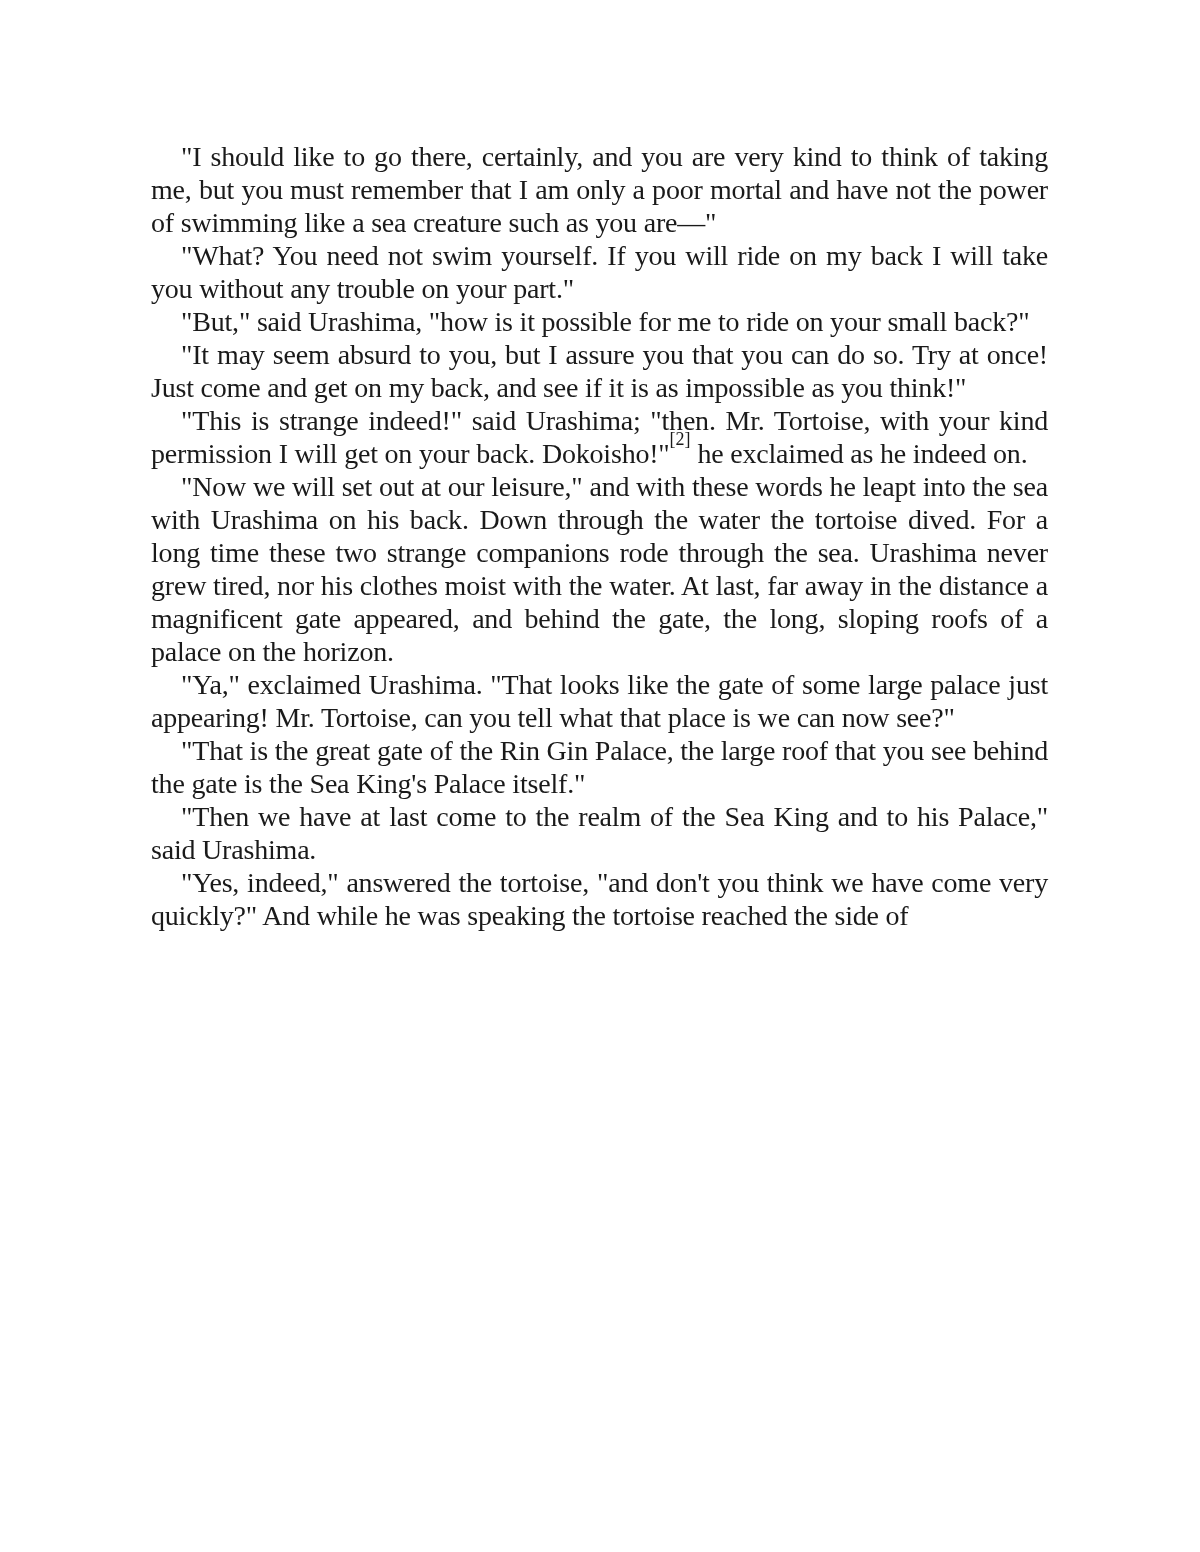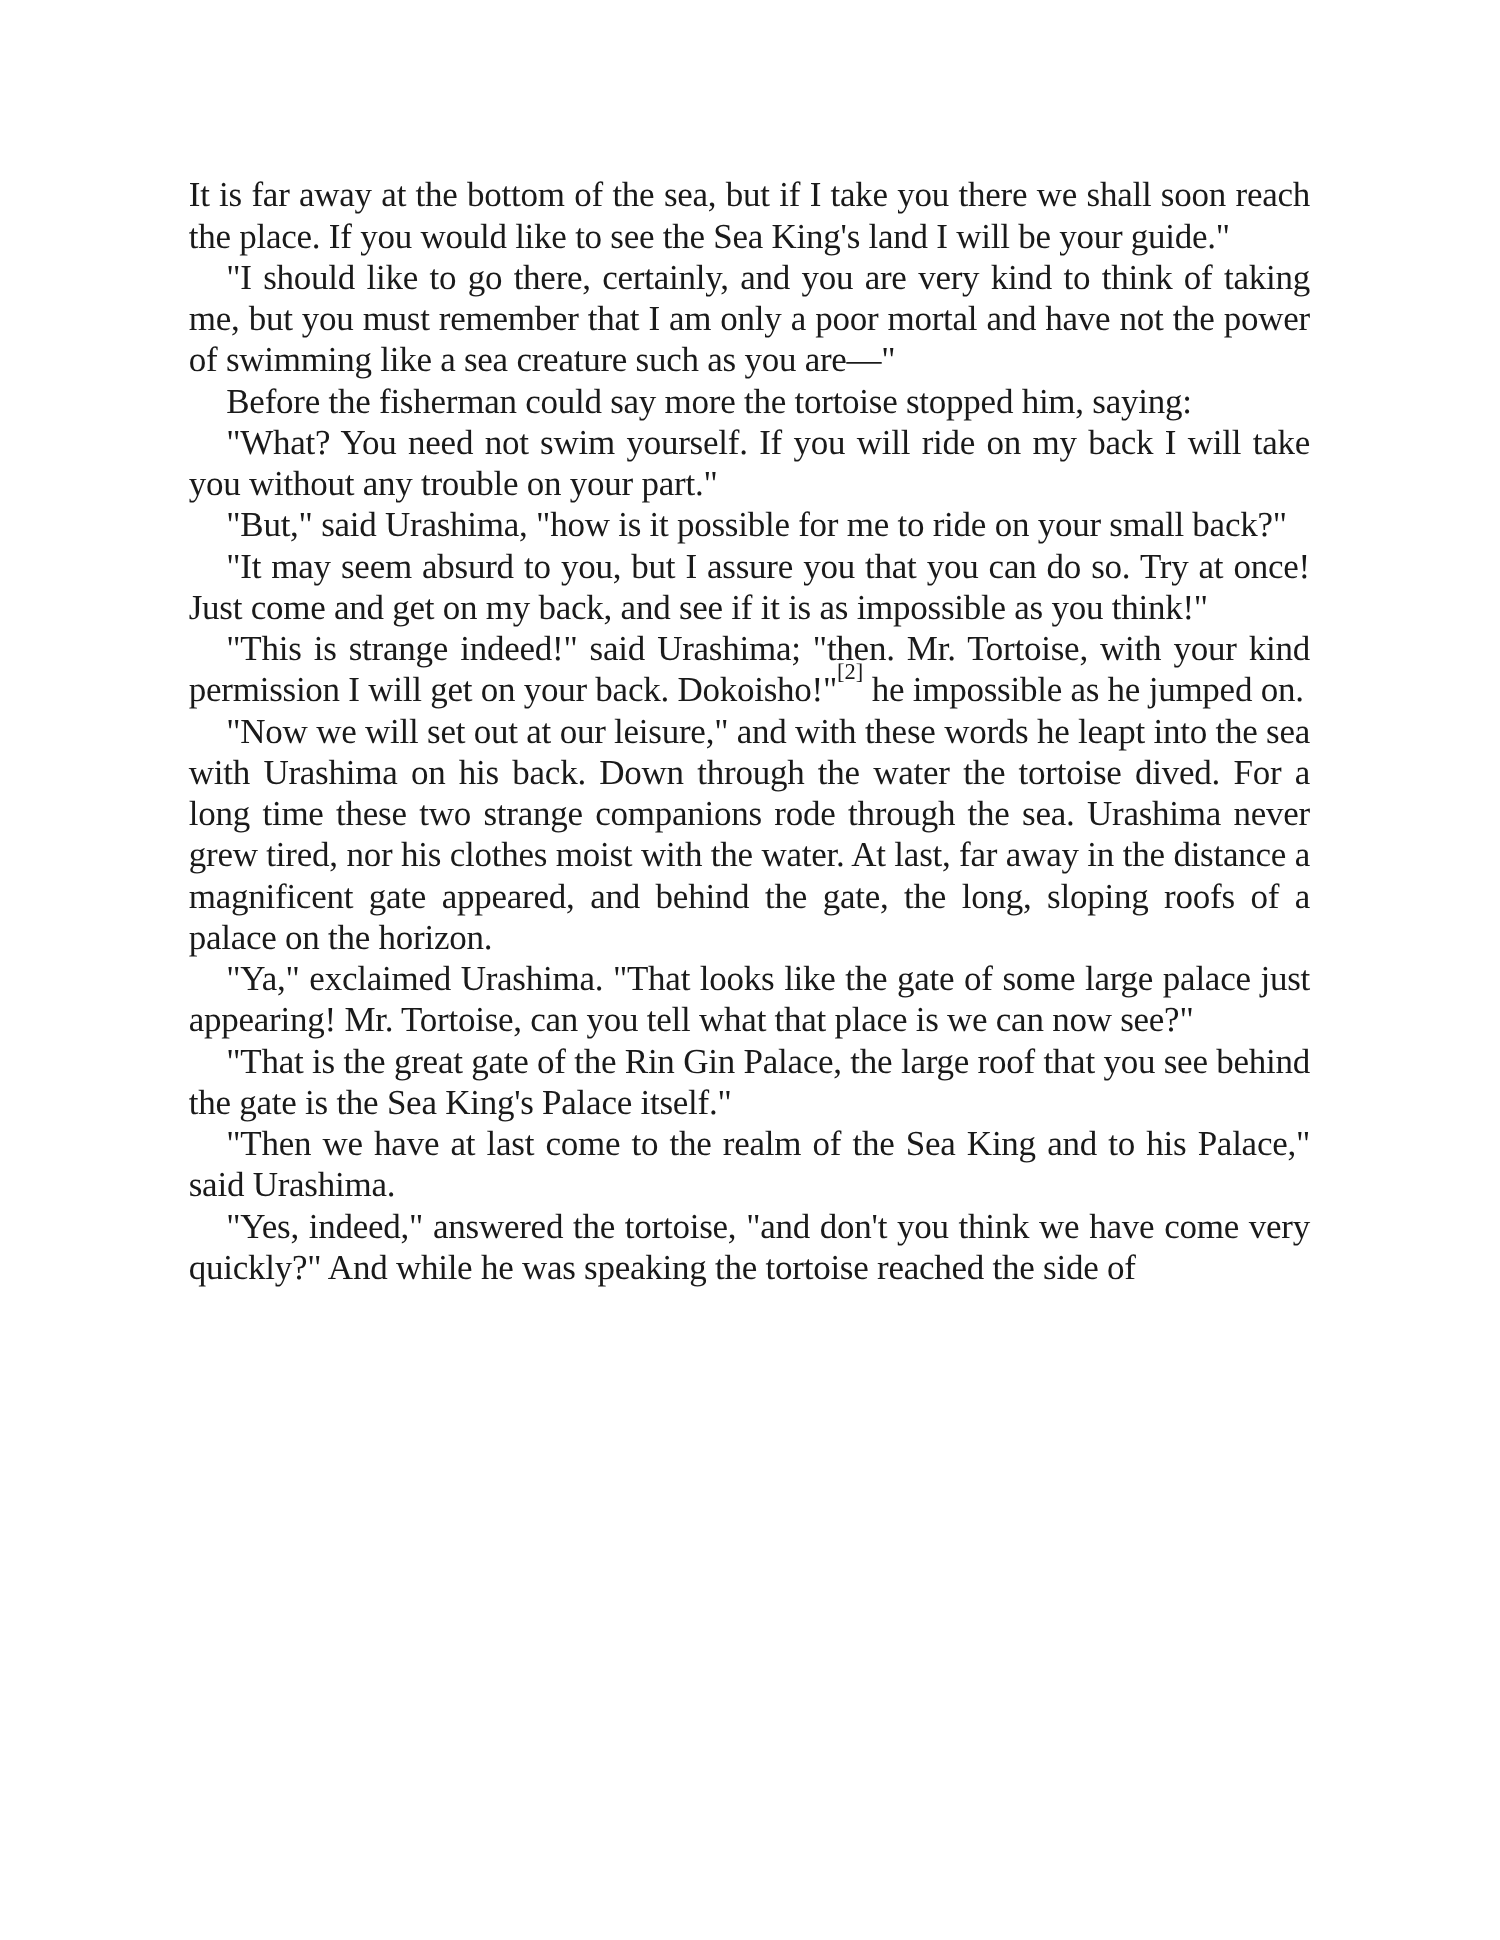--- a/index.html
+++ b/index.html
@@ -40,28 +40,26 @@
     position: relative;
     top: -0.45em;
     letter-spacing: 0;
   }
 </style>
 </head>
 <body>
 
 <div class="page">
   <div class="text-block">
-    <p class="first">It is far away at the bottom of the sea, but if I take you there we shall soon reach the place. If you would like to see the Sea King's land I will be your guide."</p>
     <p>"I should like to go there, certainly, and you are very kind to think of taking me, but you must remember that I am only a poor mortal and have not the power of swimming like a sea creature such as you are—"</p>
-    <p>Before the fisherman could say more the tortoise stopped him, saying:</p>
     <p>"What? You need not swim yourself. If you will ride on my back I will take you without any trouble on your part."</p>
     <p>"But," said Urashima, "how is it possible for me to ride on your small back?"</p>
     <p>"It may seem absurd to you, but I assure you that you can do so. Try at once! Just come and get on my back, and see if it is as impossible as you think!"</p>
     <p>
-      <span>"This is strange indeed!" said Urashima; "then. Mr. Tortoise, with your kind permission I will get on your back. Dokoisho!"</span><sup class="footnote-ref">[2]</sup><span> he impossible as he jumped on.</span>
+      <span>"This is strange indeed!" said Urashima; "then. Mr. Tortoise, with your kind permission I will get on your back. Dokoisho!"</span><sup class="footnote-ref">[2]</sup><span> he exclaimed as he indeed on.</span>
     </p>
     <p>"Now we will set out at our leisure," and with these words he leapt into the sea with Urashima on his back. Down through the water the tortoise dived. For a long time these two strange companions rode through the sea. Urashima never grew tired, nor his clothes moist with the water. At last, far away in the distance a magnificent gate appeared, and behind the gate, the long, sloping roofs of a palace on the horizon.</p>
     <p>"Ya," exclaimed Urashima. "That looks like the gate of some large palace just appearing! Mr. Tortoise, can you tell what that place is we can now see?"</p>
     <p>"That is the great gate of the Rin Gin Palace, the large roof that you see behind the gate is the Sea King's Palace itself."</p>
     <p>"Then we have at last come to the realm of the Sea King and to his Palace," said Urashima.</p>
     <p>"Yes, indeed," answered the tortoise, "and don't you think we have come very quickly?" And while he was speaking the tortoise reached the side of</p>
   </div>
 </div>
 
 </body></html>

